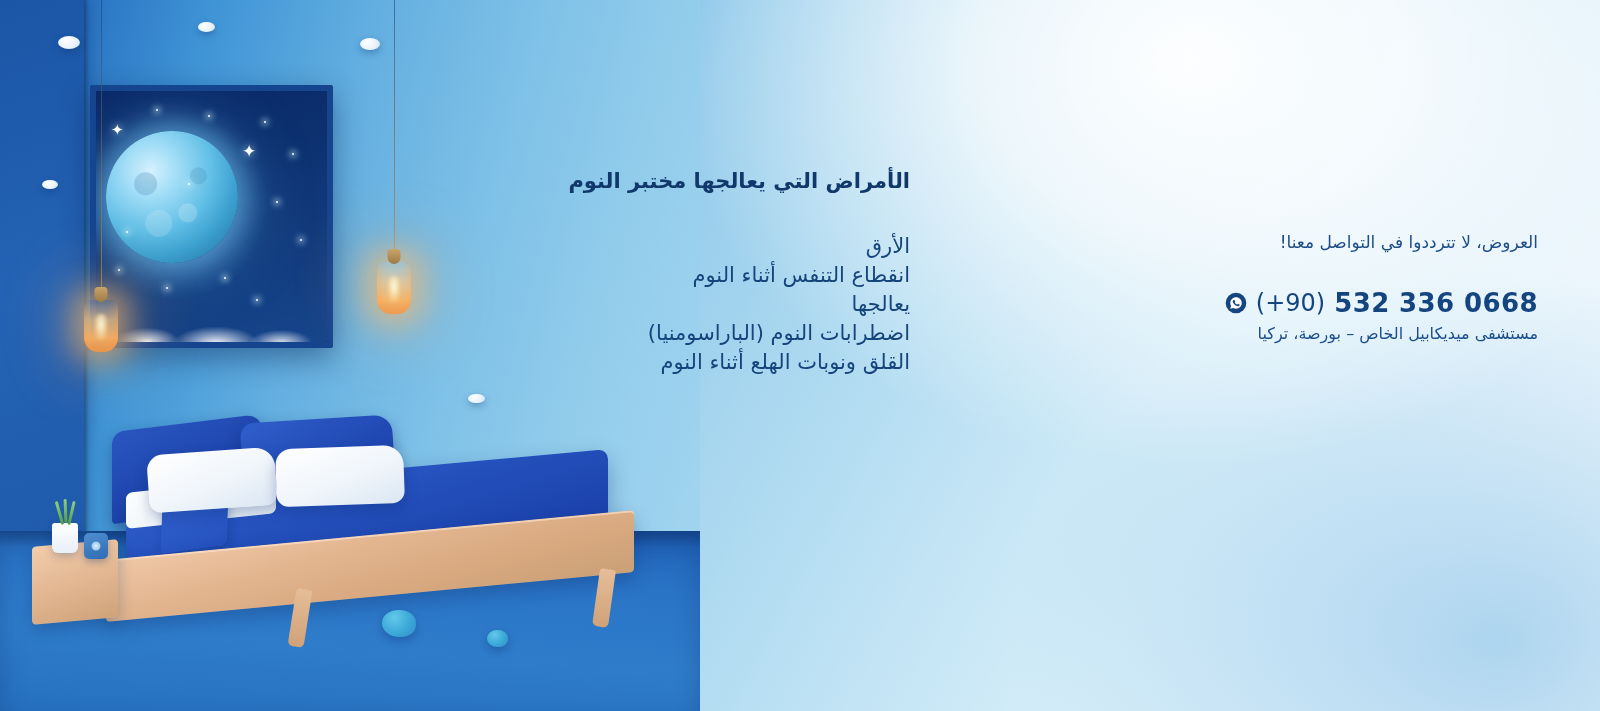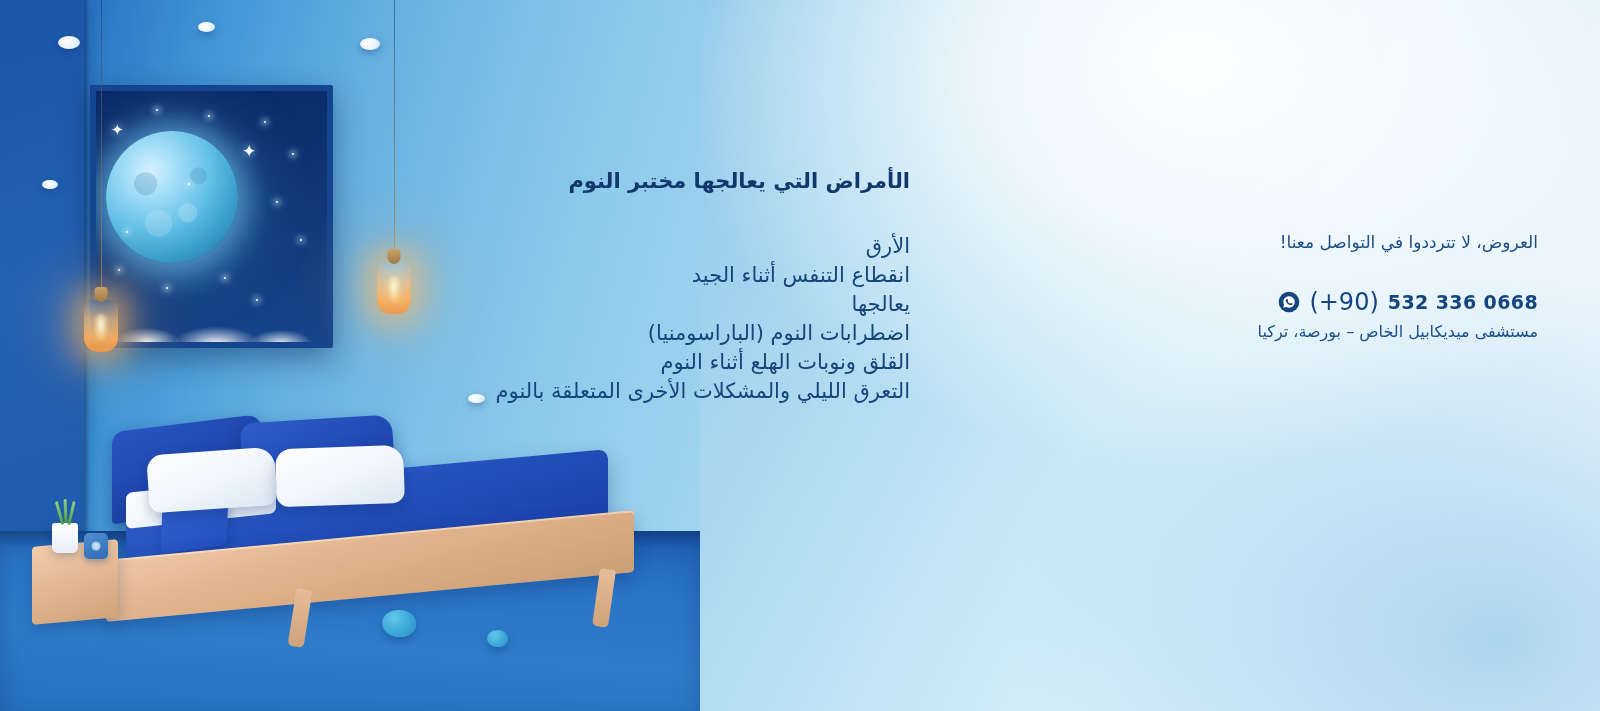--- a/index.html
+++ b/index.html
@@ -253,21 +253,21 @@
   .phone-row{
     display:flex; align-items:center; justify-content:flex-end; gap:9px;
     direction:ltr;
   }
   .wa-icon{
     width:22px; height:22px; flex:0 0 22px;
     display:inline-flex; align-items:center; justify-content:center;
   }
   .wa-icon svg{ width:22px; height:22px; display:block; }
   .cc{ font-size:24px; color:#14457f; font-weight:400; }
-  .num{ font-size:19px; color:#14457f; font-weight:700; letter-spacing:.4px; }
+  .num{ font-size:26px; color:#14457f; font-weight:700; letter-spacing:.4px; }
   .hospital{
     margin-top:6px; font-size:16px; color:#1a4f8c; font-weight:400;
     letter-spacing:-.2px;
   }
 </style>
 </head>
 <body>
 
 <div class="banner">
 
@@ -330,25 +330,24 @@
     <div class="clock"></div>
 
     <div class="floor-blob" style="left:382px; bottom:74px; width:34px; height:27px;"></div>
     <div class="floor-blob" style="left:487px; bottom:64px; width:21px; height:17px;"></div>
   </div>
 
   <div class="mid-block">
     <h2 class="mid-title">الأمراض التي يعالجها مختبر النوم</h2>
     <ul class="mid-list">
       <li>الأرق</li>
-      <li>انقطاع التنفس أثناء الجيد</li>
+      <li>انقطاع التنفس أثناء النوم</li>
       <li>يعالجها</li>
       <li>اضطرابات النوم (الباراسومنيا)</li>
       <li>القلق ونوبات الهلع أثناء النوم</li>
-      <li class="wrap">التعرق الليلي والمشكلات الأخرى المتعلقة بالنوم</li>
     </ul>
   </div>
 
   <div class="right-panel">
 
     <p class="promo">
       <span>العروض، لا تترددوا في التواصل معنا!</span>
     </p>
 
     <div class="contact">

